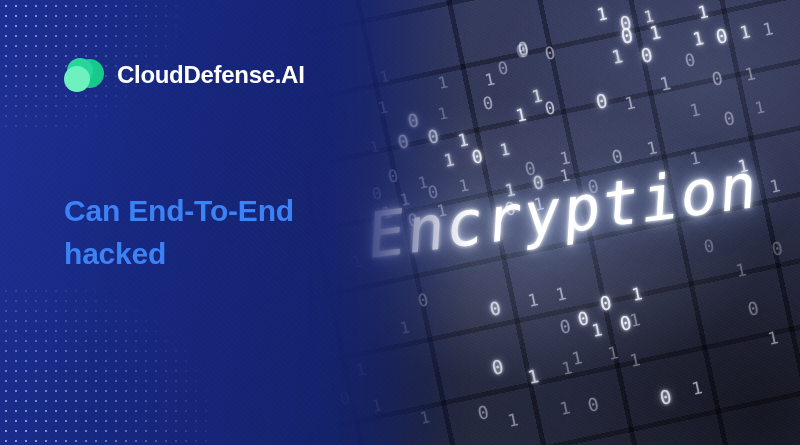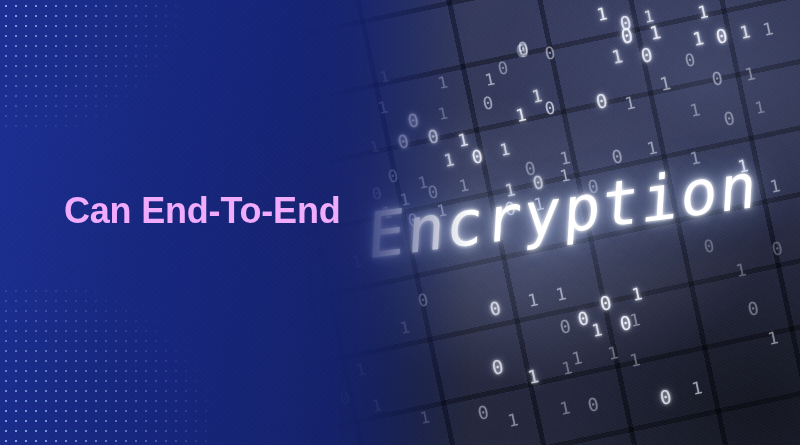--- a/index.html
+++ b/index.html
@@ -202,22 +202,22 @@
     letter-spacing: -0.3px;
     white-space: nowrap;
   }
 
   
   .headline {
     position: absolute;
     left: 64px;
     top: 189px;
     width: 300px;
-    color: #f0abfc;
-    font-size: 36px;
+    color: #3b82f6;
+    font-size: 30px;
     font-weight: bold;
     line-height: 43px;
     letter-spacing: -0.2px;
   }
   .headline .ln { display: block; }
 </style>
 </head>
 <body>
 
 <div id="banner">
@@ -331,18 +331,27 @@
 
     <div class="encryption-word">Encryption</div>
   </div>
 
   <div class="blue-panel"></div>
   <div class="blue-texture"></div>
 
   <div class="dots dots-tl"></div>
   <div class="dots dots-bl"></div>
 
+  <div class="brand">
+    <div class="brand-mark">
+      <span class="mark-back"></span>
+      <span class="mark-back2"></span>
+      <span class="mark-front"></span>
+    </div>
+    <div class="brand-name">CloudDefense.AI</div>
+  </div>
 
   <div class="headline">
     <span class="ln">Can End-To-End</span>
+    <span class="ln">hacked</span>
   </div>
 
 </div>
 
 </body></html>

